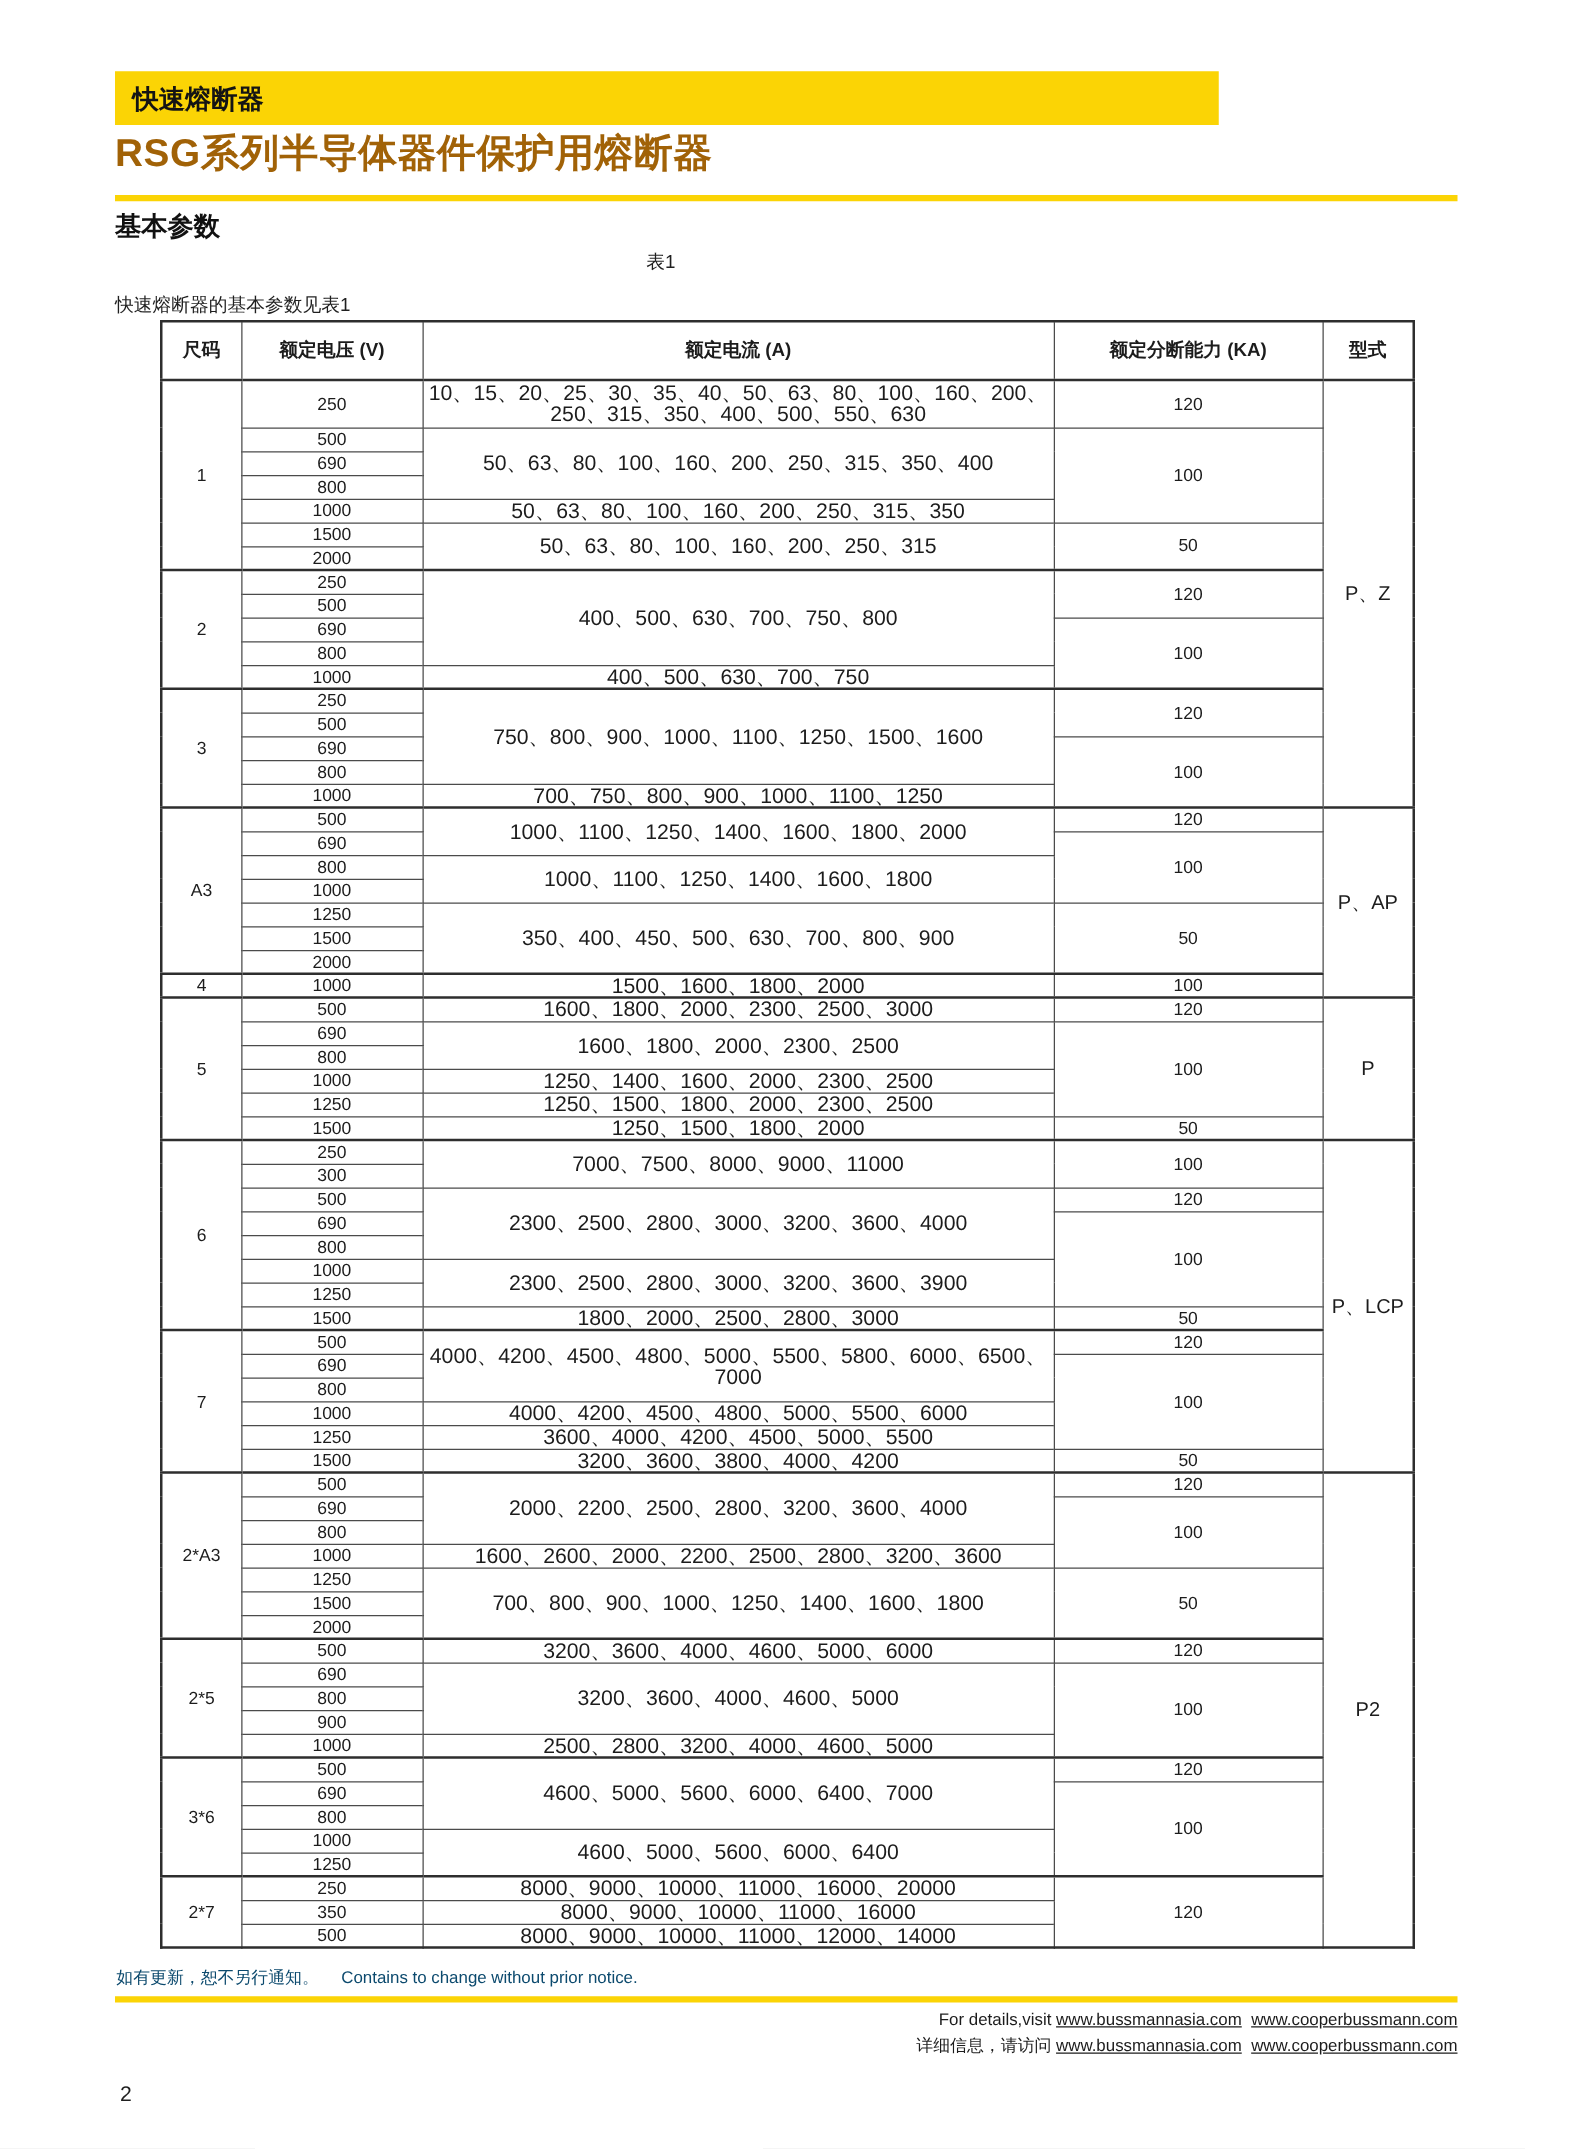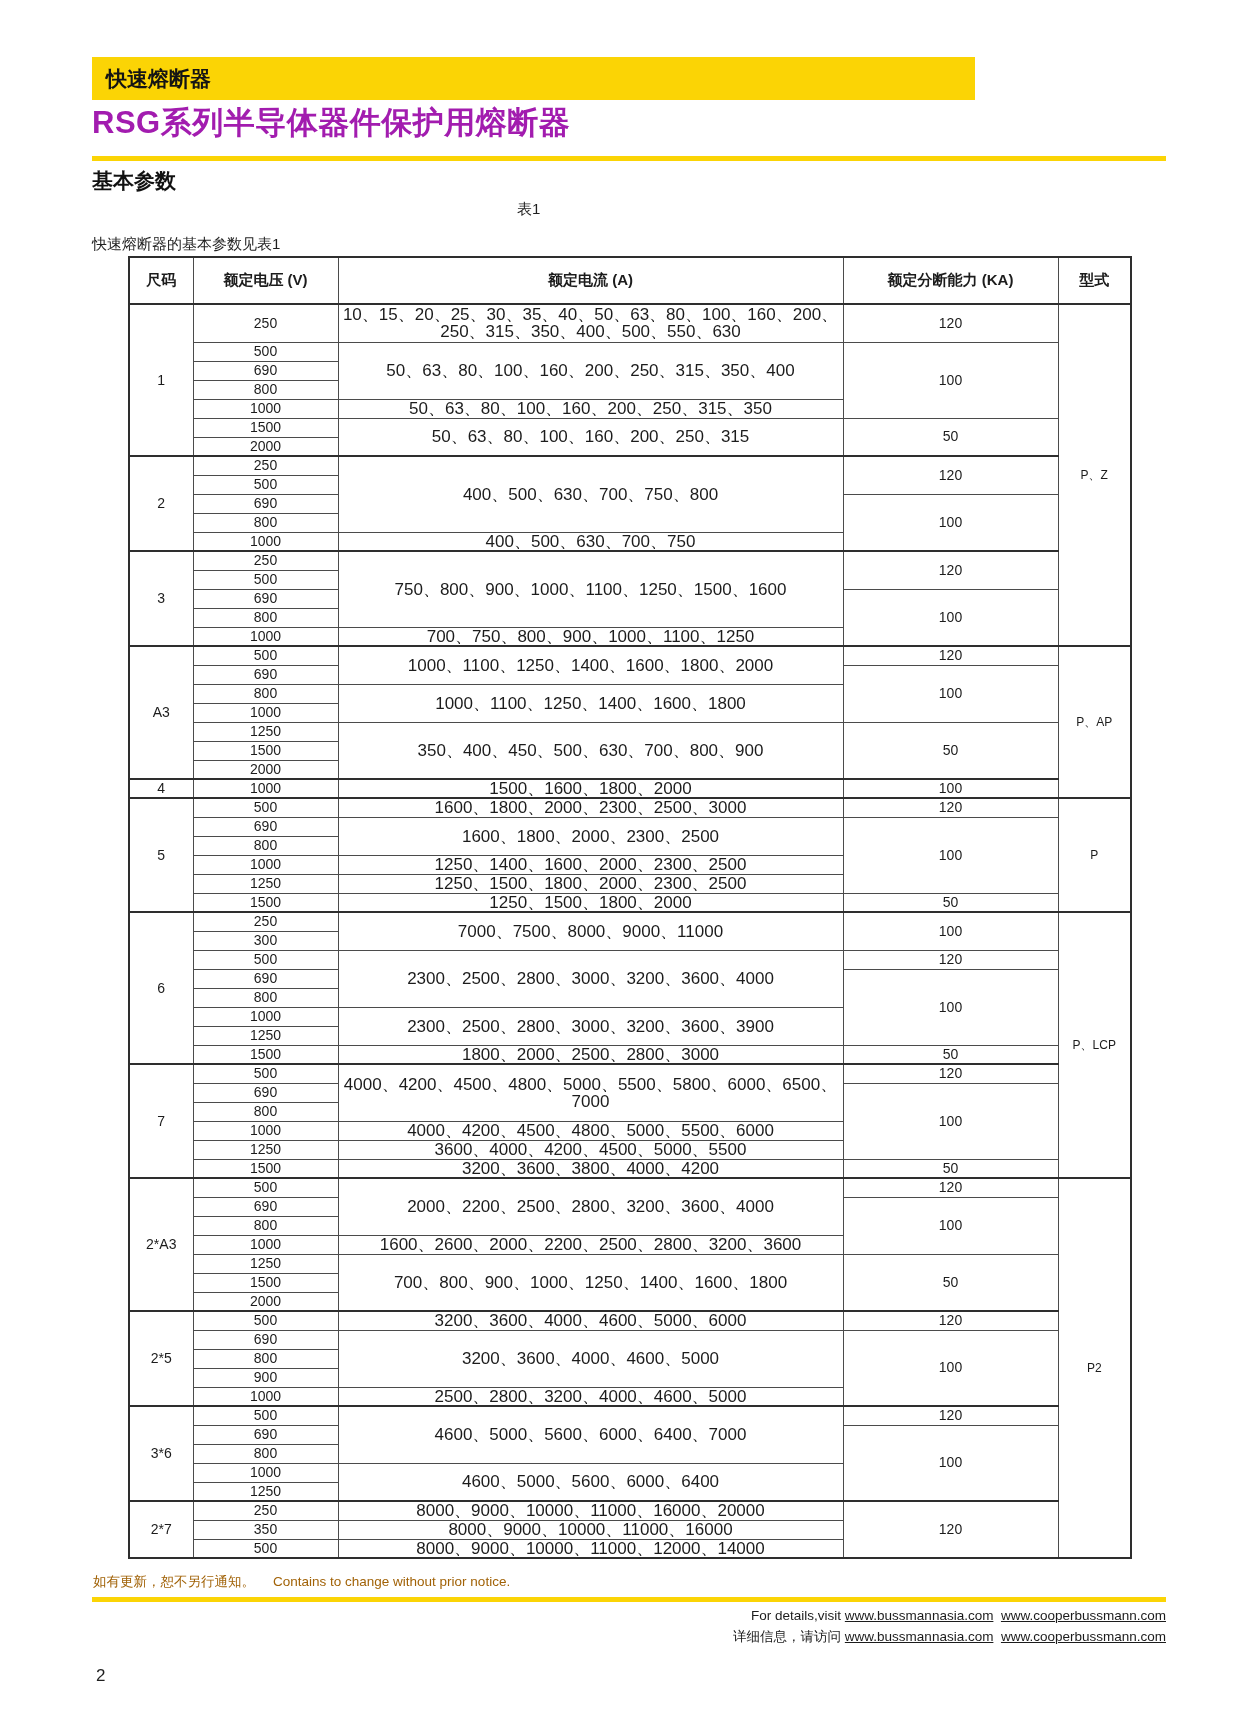--- a/index.html
+++ b/index.html
@@ -12,21 +12,21 @@
   .banner {
     position:absolute; left:92px; top:57px; width:883px; height:43px;
     background:#fbd405; display:flex; align-items:center; padding-left:14px;
     box-sizing:border-box; font-size:21px; font-weight:bold; color:#141414;
   }
   .logo { position:absolute; left:996px; top:52px; width:180px; height:52px; }
   .logo .flag { position:absolute; left:38px; top:2px; }
   .logo .wordmark { position:absolute; left:0; top:26px; white-space:nowrap; }
   .logo .cooper { font-size:23px; font-weight:bold; letter-spacing:-0.5px; color:#111; }
   .logo .bussmann { font-size:21px; font-weight:normal; color:#111; margin-left:4px; }
-  .page-title { position:absolute; left:92px; top:102px; font-size:31px; font-weight:bold; letter-spacing:0.5px; color:#a21caf; }
+  .page-title { position:absolute; left:92px; top:102px; font-size:31px; font-weight:bold; letter-spacing:0.5px; color:#a16207; }
   .rule { position:absolute; left:92px; width:1074px; height:5px; background:#fbd405; }
   .rule.r1 { top:156px; }
   .rule.r2 { top:1597px; }
   .section-heading { position:absolute; left:92px; top:167px; font-size:21px; font-weight:bold; color:#111; }
   .intro { position:absolute; left:92px; top:197px; font-size:15px;margin-top:38px; }
   .caption { position:absolute; left:517px; top:200px; font-size:15px; }
   
   table.params {
     position:absolute; left:128px; top:256px; width:1002px;
     border-collapse:collapse; table-layout:fixed;
@@ -40,23 +40,23 @@
   }
   table.params td {
     border:1px solid #4b4b4b; vertical-align:middle; text-align:center;
     padding:0 3px; line-height:17px; overflow:hidden;
   }
   table.params td.sb { border-top:2px solid #2e2e2e; }
   td.c-cur { text-align:left; white-space:pre-line; padding-left:4px; font-size:17px; }
   td.c-volt { font-size:14px; }
   td.c-size { font-size:14px; }
   td.c-ka { font-size:14px; }
-  td.c-type { font-size:12px; }
+  td.c-type { font-size:16px; }
   
-  .footnote { position:absolute; left:93px; top:1573px; font-size:13.5px; color:#a16207; }
+  .footnote { position:absolute; left:93px; top:1573px; font-size:13.5px; color:#0c4a6e; }
   .footnote .en { margin-left:18px; }
   .footer-links { position:absolute; right:92px; top:1605px; text-align:right; font-size:13.5px; line-height:21px; color:#1c1c1c; }
   .footer-links a { color:#1c1c1c; text-decoration:underline; }
   .page-number { position:absolute; left:96px; top:1666px; font-size:17px; }
 </style>
 </head>
 <body>
 
 <div class="page">
 

